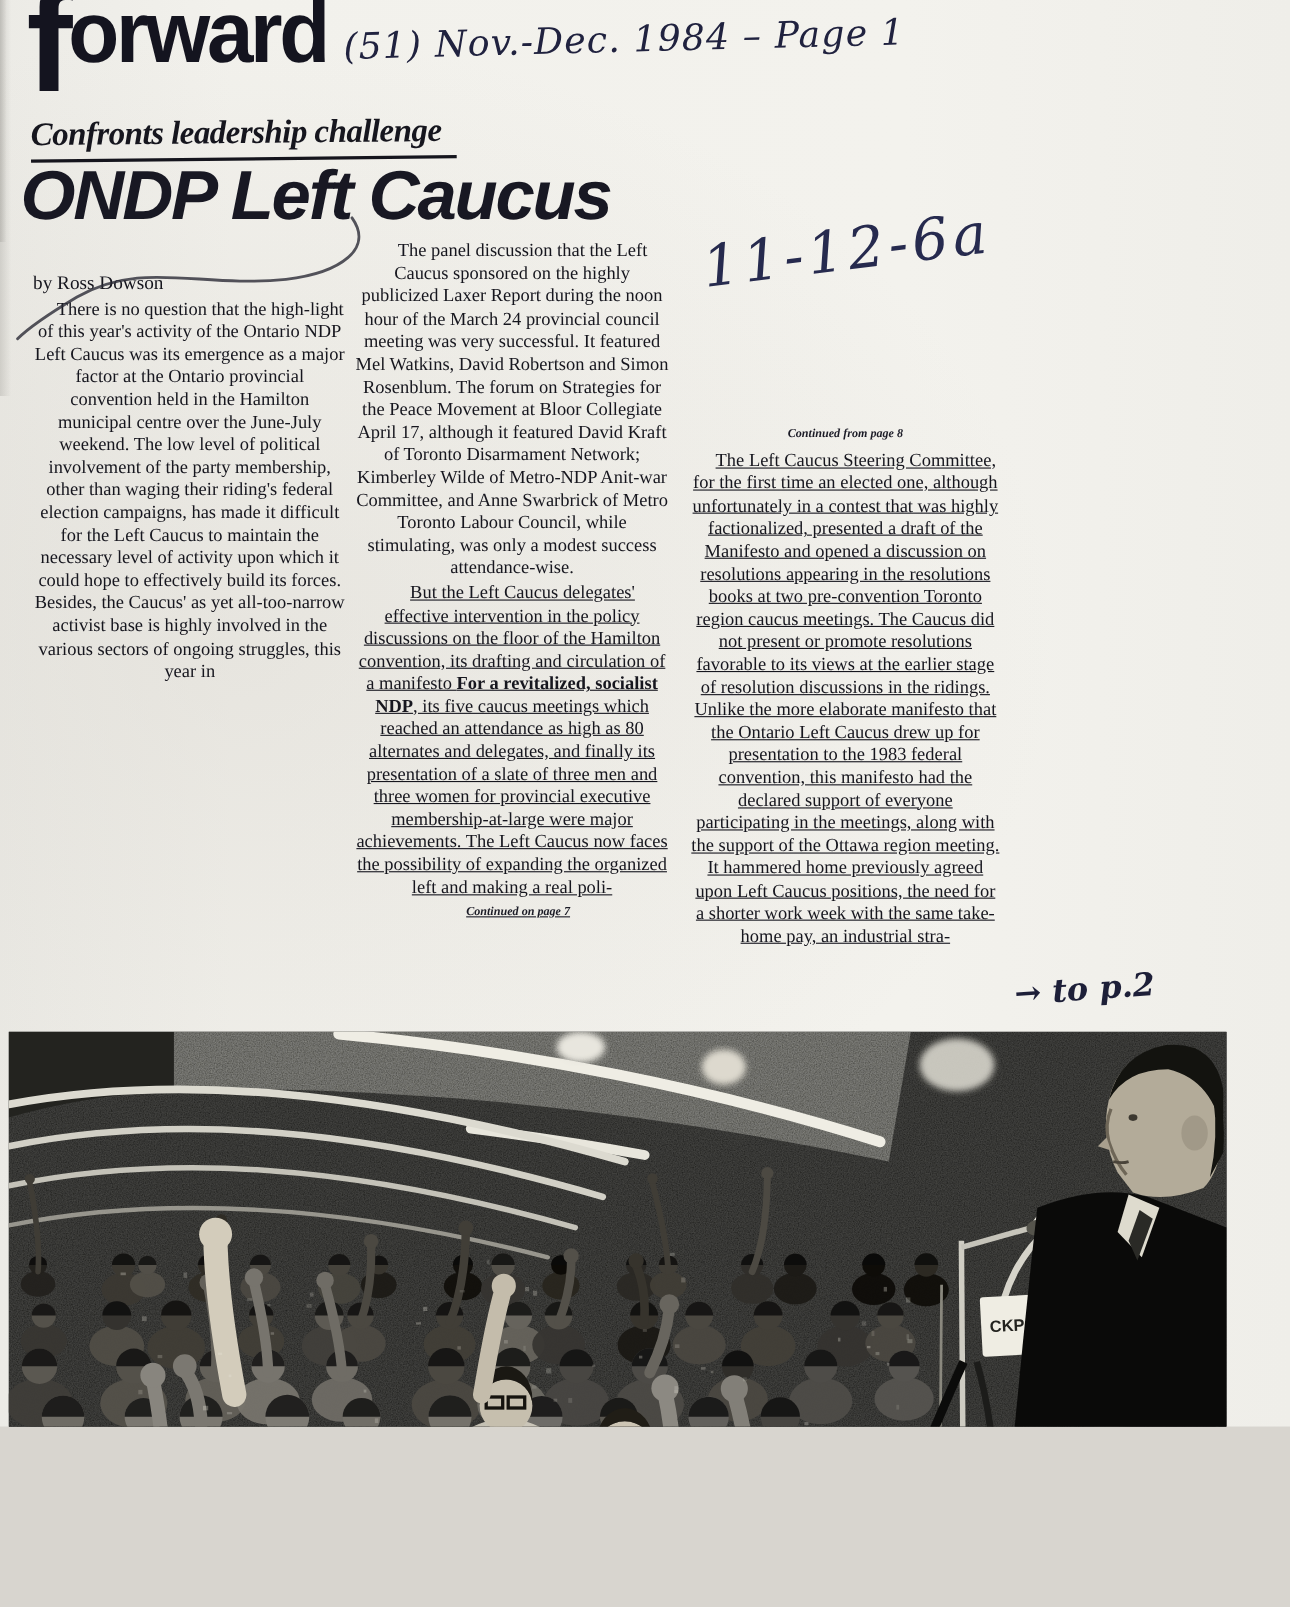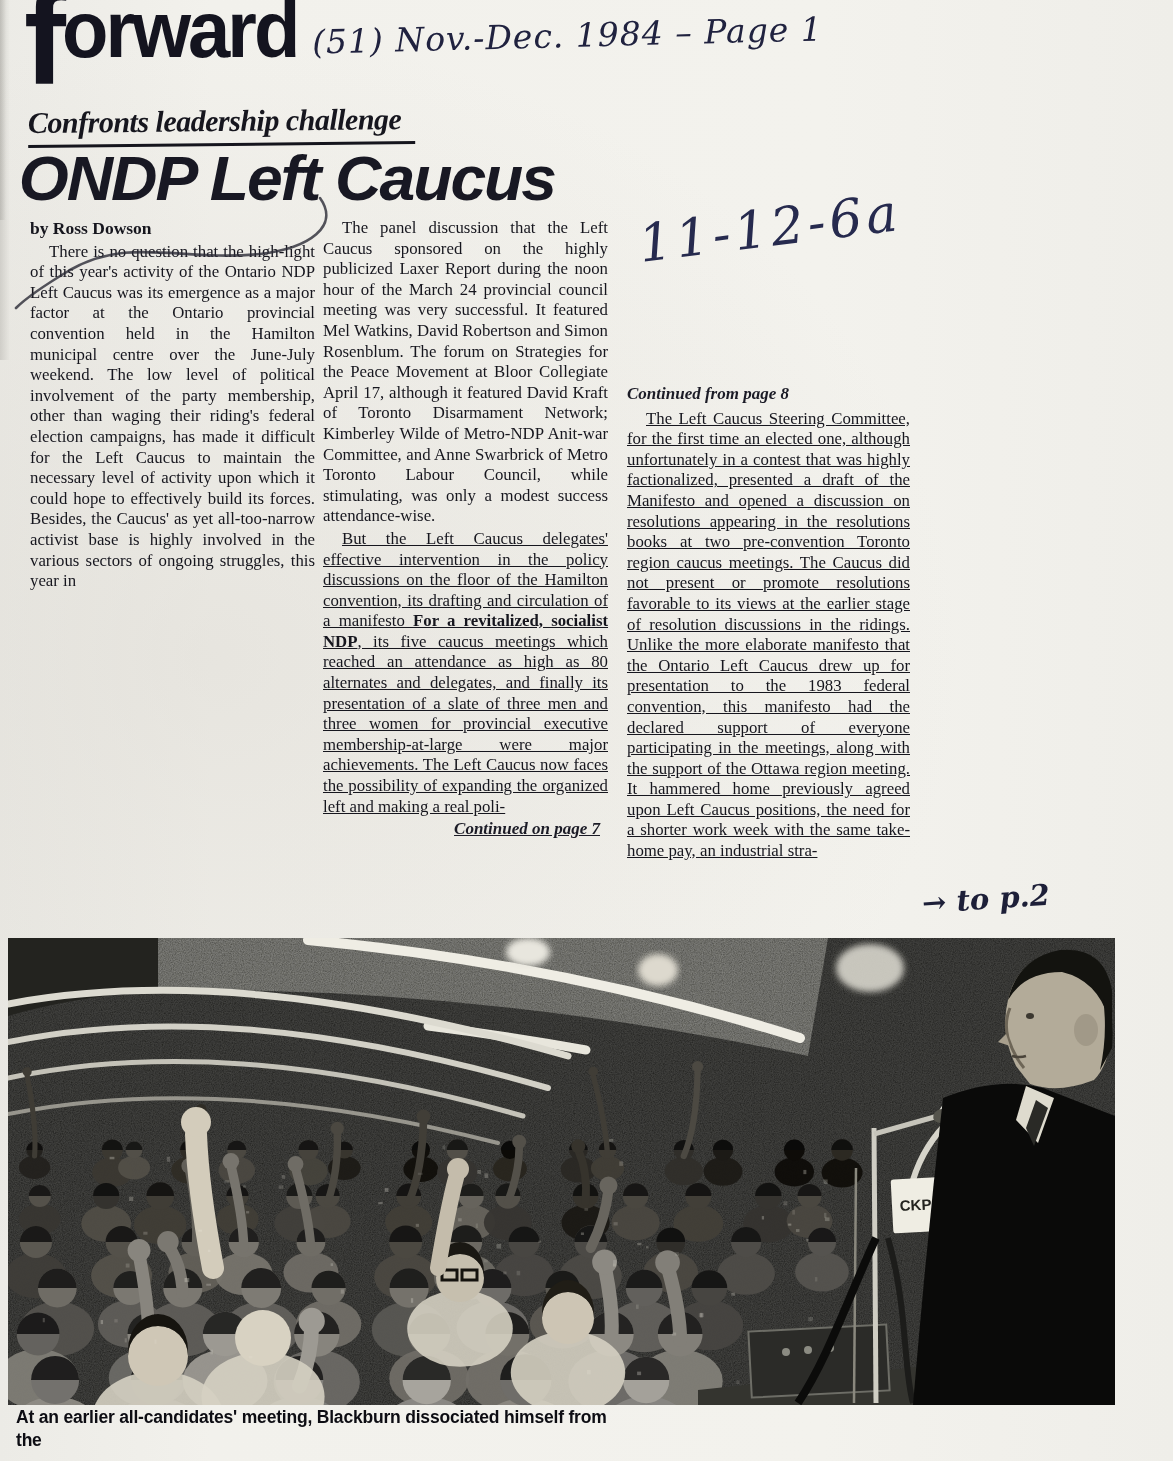--- a/index.html
+++ b/index.html
@@ -1,17 +1,17 @@
 <!DOCTYPE html>
 <html><head>
 <meta charset="utf-8">
 <style>
   html,body{margin:0;padding:0;background:#d8d5cf;}
   .page{
-    position:relative;width:1173px;height:1461px;margin:0 auto;
+    position:relative;width:1173px;height:1297px;margin:0 auto;
     background:
       radial-gradient(ellipse at 18% 45%, rgba(210,206,198,.35), rgba(0,0,0,0) 55%),
       linear-gradient(90deg,#ecebe6 0%, #f2f1ec 18%, #f3f2ed 70%, #efeee9 100%);
     overflow:hidden;
     font-family:"Liberation Serif", serif;
     color:#16161e;
   }
   
   .streak{position:absolute;background:linear-gradient(90deg,rgba(120,118,112,.22),rgba(120,118,112,0));pointer-events:none;}
   .s1{left:0;top:560;width:10px;height:360px;}
@@ -46,26 +46,26 @@
     font-size:63px;letter-spacing:-2px;color:#181823;
     transform:scaleX(1.02);
   }
 
   
   .columns{position:absolute;left:30px;top:218px;width:880px;}
   .col{position:absolute;top:0;width:285px;font-size:16.8px;line-height:20.6px;text-align:justify;}
   .col1{left:0;}
   .col2{left:293px;}
   .col3{left:597px;width:283px;}
-  .col p{margin:0 0 0 0;text-indent:19px;}
+  .col p{margin:0 0 0 0;text-indent:19px;text-align:center;}
   .col p.noindent{text-indent:0;}
   .col p + p{margin-top:2px;text-decoration:underline;}
-  .byline{font-weight:bold;font-size:17.5px;margin-bottom:3px;}
+  .byline{font-weight:normal;font-size:17.5px;margin-bottom:3px;margin-top:29px;}
   .bold-phrase{font-weight:bold;}
-  .continued{font-style:italic;font-weight:bold;font-size:17px;color:#1b1b26;}
+  .continued{font-style:italic;font-weight:bold;font-size:11px;color:#1b1b26;}
   .cont-right{text-align:right;text-indent:0;margin-top:4px;padding-right:8px;}
   .col3 .continued{margin-top:166px;margin-bottom:4px;text-indent:0;}
 
   
   .pen-loop{position:absolute;left:10px;top:196px;pointer-events:none;}
 
   
   .photo{position:absolute;left:8px;top:938px;width:1107px;height:467px;margin:0;background:#101010;}
   .photo svg{display:block;}
 

